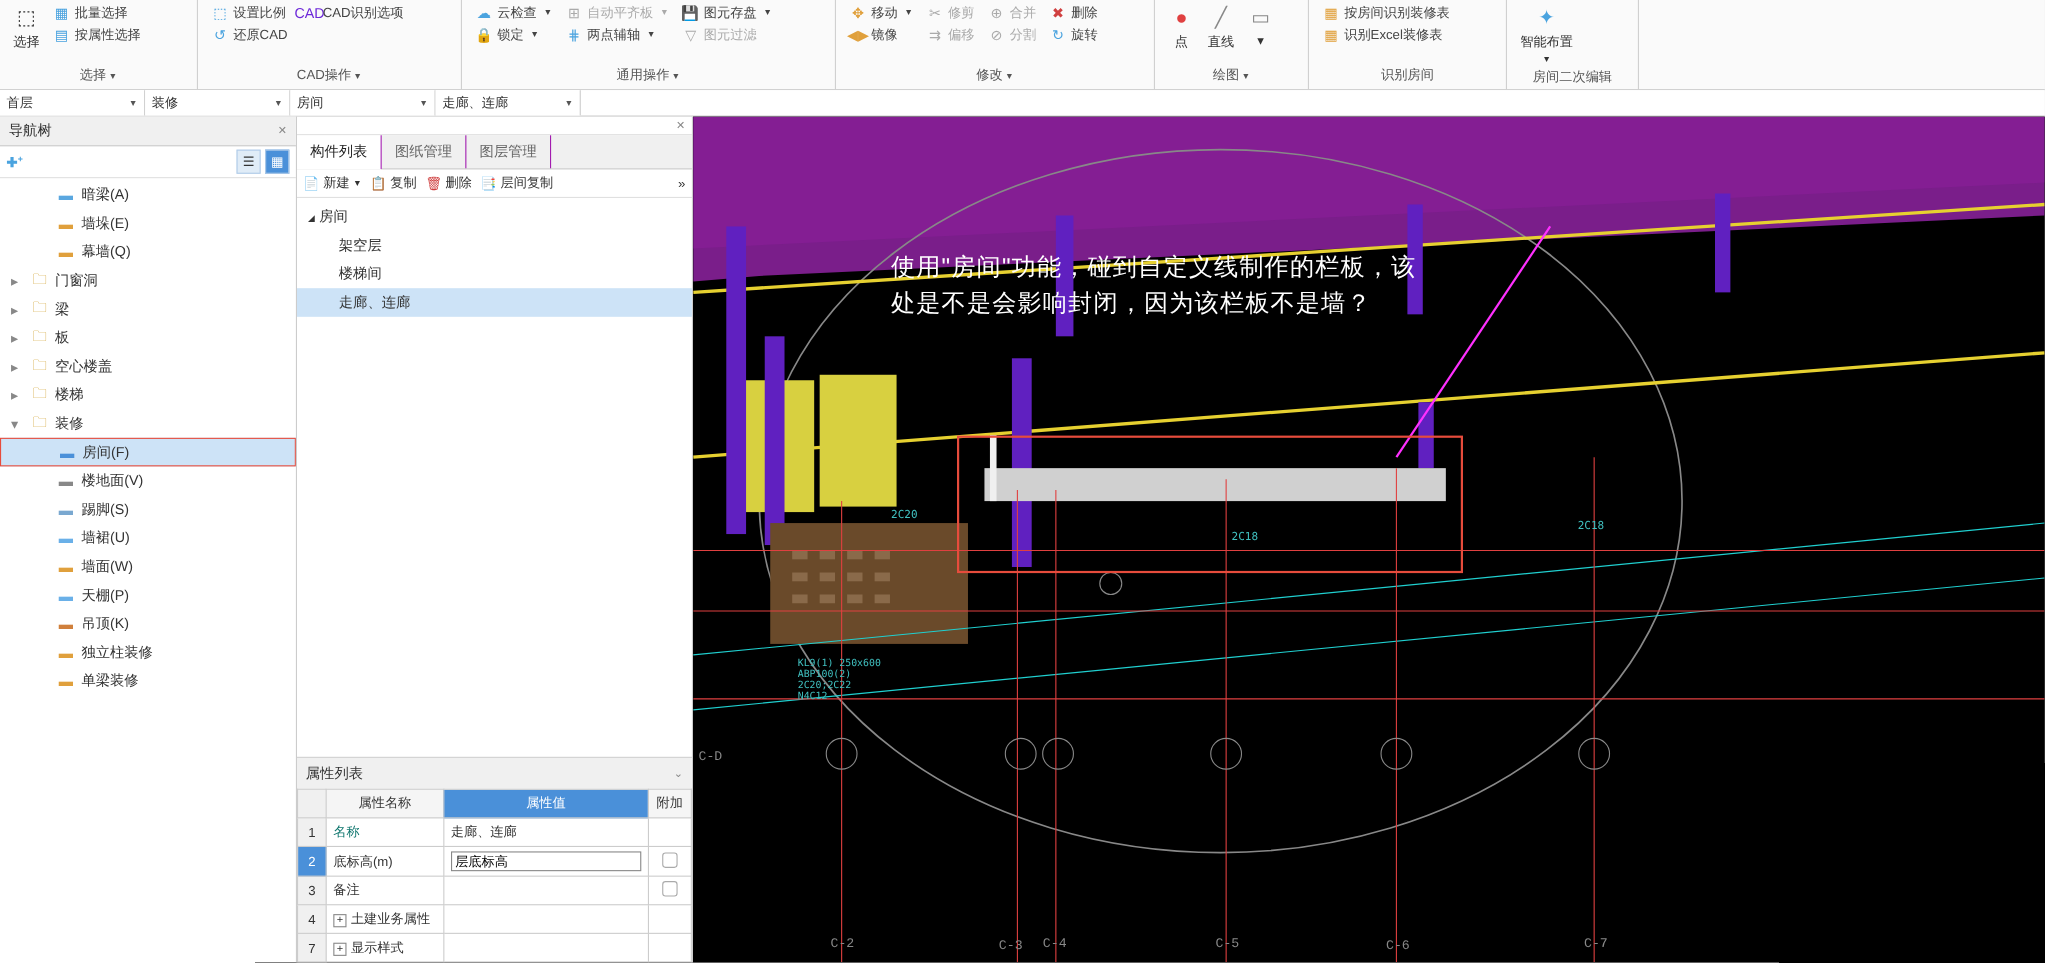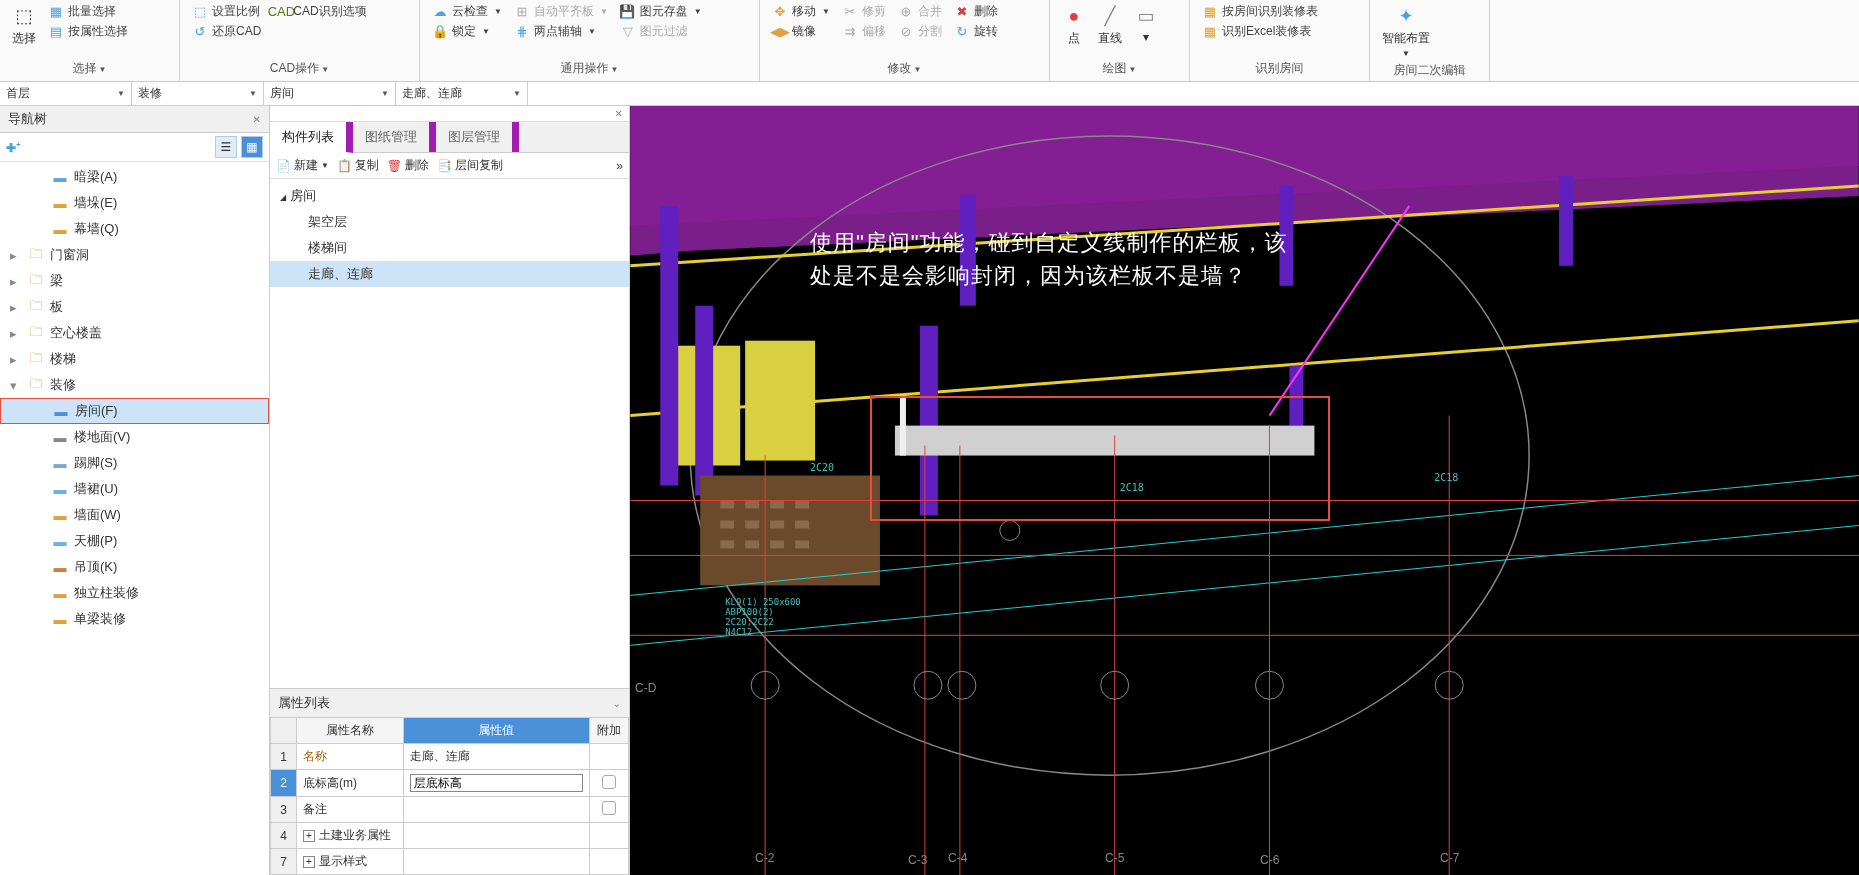--- a/index.html
+++ b/index.html
@@ -41,21 +41,21 @@
 .tree-item.depth2{padding-left:52px;}
 .tree-item .expand{width:12px;display:inline-block;color:#888;}
 .tree-item .ticon{width:16px;height:14px;display:inline-flex;align-items:center;justify-content:center;}
 .tree-item.selected{background:#cde3f7;border:1px solid #e74c3c;padding-top:3px;padding-bottom:3px;}
 
 
 .comp-panel { width:360px; border-right:1px solid #ccc; display:flex; flex-direction:column; }
 .comp-header{display:flex;align-items:center;justify-content:flex-end;padding:2px;border-bottom:1px solid #ddd;}
 .comp-header .close{cursor:pointer;font-size:10px;color:#888;padding:0 4px;}
 .tabs{display:flex;border-bottom:1px solid #ccc;background:#f0f0f0;}
-.tab{padding:6px 12px;cursor:pointer;font-size:13px;color:#666;border-right:7px solid #a21caf;}
+.tab{padding:6px 12px;cursor:pointer;font-size:13px;color:#666;border-right:1px solid #a21caf;}
 .tab.active{background:#fff;color:#222;border-bottom:1px solid #fff;margin-bottom:-1px;font-weight:500;}
 .comp-toolbar{display:flex;align-items:center;gap:8px;padding:4px 6px;border-bottom:1px solid #e0e0e0;font-size:12px;}
 .comp-toolbar .btn{display:flex;align-items:center;gap:3px;cursor:pointer;}
 .comp-toolbar .btn .caret{font-size:8px;}
 .comp-toolbar .more{margin-left:auto;cursor:pointer;}
 .search-box{margin:4px 6px;border:1px solid #ccc;display:flex;align-items:center;}
 .search-box input{flex:1;border:none;outline:none;padding:4px 6px;font-size:12px;font-style:italic;color:#999;}
 .search-box .sicon{padding:0 6px;color:#888;}
 .comp-tree{flex:0 0 auto;padding:4px 0;}
 .ct-item{padding:4px 8px 4px 20px;font-size:13px;cursor:pointer;}
@@ -67,32 +67,32 @@
 
 
 .prop-panel{border-top:1px solid #ccc;}
 .prop-header{padding:5px 8px;background:#f0f0f0;font-size:13px;display:flex;align-items:center;justify-content:space-between;}
 .prop-table{width:100%;border-collapse:collapse;font-size:12px;}
 .prop-table th,.prop-table td{border:1px solid #ccc;padding:4px 6px;text-align:left;}
 .prop-table th{background:#f5f5f5;font-weight:normal;text-align:center;}
 .prop-table th.val{background:#4a90d9;color:#fff;}
 .prop-table .rownum{background:#f0f0f0;text-align:center;width:26px;}
 .prop-table .rownum.sel{background:#4a90d9;color:#fff;}
-.prop-table td.link{color:#a16207;}
+.prop-table td.link{color:#0f766e;}
 .prop-table td.valcell input{width:100%;border:1px solid #888;padding:1px 3px;font-size:12px;}
 .prop-table .chk{text-align:center;}
 .prop-table .exp-btn{display:inline-block;width:12px;height:12px;border:1px solid #888;text-align:center;line-height:10px;font-size:10px;margin-right:4px;cursor:pointer;}
 
 
 .viewport{flex:1;position:relative;background:#000;overflow:hidden;}
 .viewport svg{position:absolute;inset:0;width:100%;height:100%;}
 .overlay-text{position:absolute;top:120px;left:180px;color:#fff;font-size:22px;white-space:nowrap;line-height:1.5;font-weight:400;letter-spacing:1px;}
 .red-box{position:absolute;border:2px solid #e74c3c;}
 .axis-widget{position:absolute;bottom:80px;left:65px;}
-.grid-label{position:absolute;color:#888;font-size:12px;font-family:Liberation Sans, sans-serif;margin-top:41px;}
+.grid-label{position:absolute;color:#888;font-size:12px;font-family:Liberation Mono, monospace;margin-top:41px;}
 </style>
 </head>
 <body>
 
 <div class="ribbon">
   <div class="ribbon-group" style="width:180px">
     <div class="ribbon-group-content">
       <div class="rib-btn-lg">
           <span class="icon">⬚</span>
           <span>选择</span>
@@ -117,21 +117,21 @@
             <span class="icon" style="color:#4aa3df">⬚</span>
             <span>设置比例</span>
           </div>
         <div class="rib-btn-sm">
             <span class="icon" style="color:#4aa3df">↺</span>
             <span>还原CAD</span>
           </div>
       </div>
       <div class="rib-col">
         <div class="rib-btn-sm">
-            <span class="icon" style="color:#4d7c0f">CAD</span>
+            <span class="icon" style="color:#6d28d9">CAD</span>
             <span>CAD识别选项</span>
           </div>
       </div>
     </div>
     <div class="ribbon-group-label"><span>CAD操作</span><span class="arrow">▼</span></div>
   </div>
   <div class="ribbon-group" style="width:340px">
     <div class="ribbon-group-content">
       <div class="rib-col">
         <div class="rib-btn-sm">

